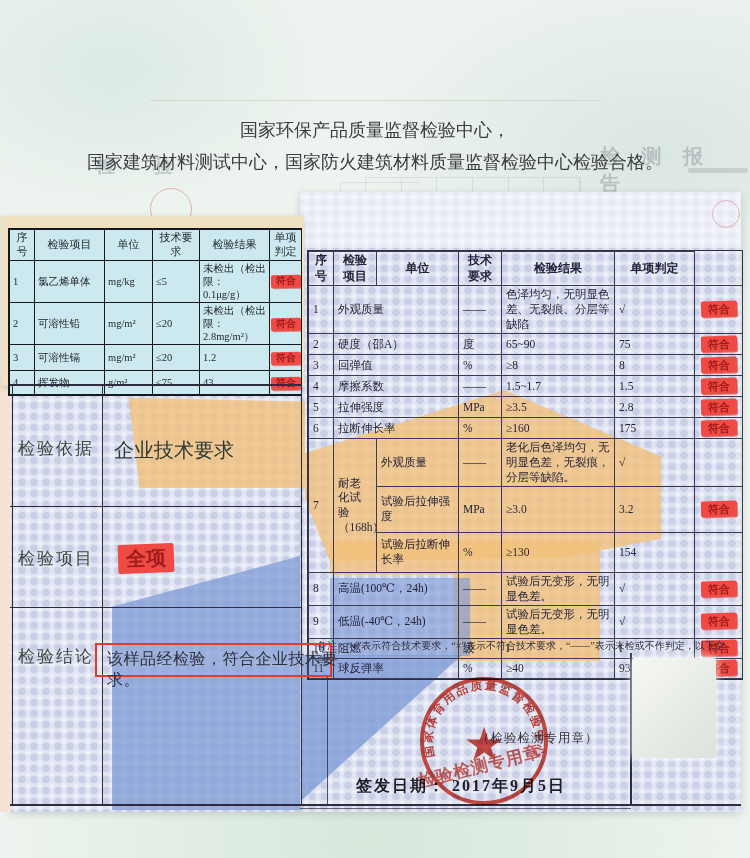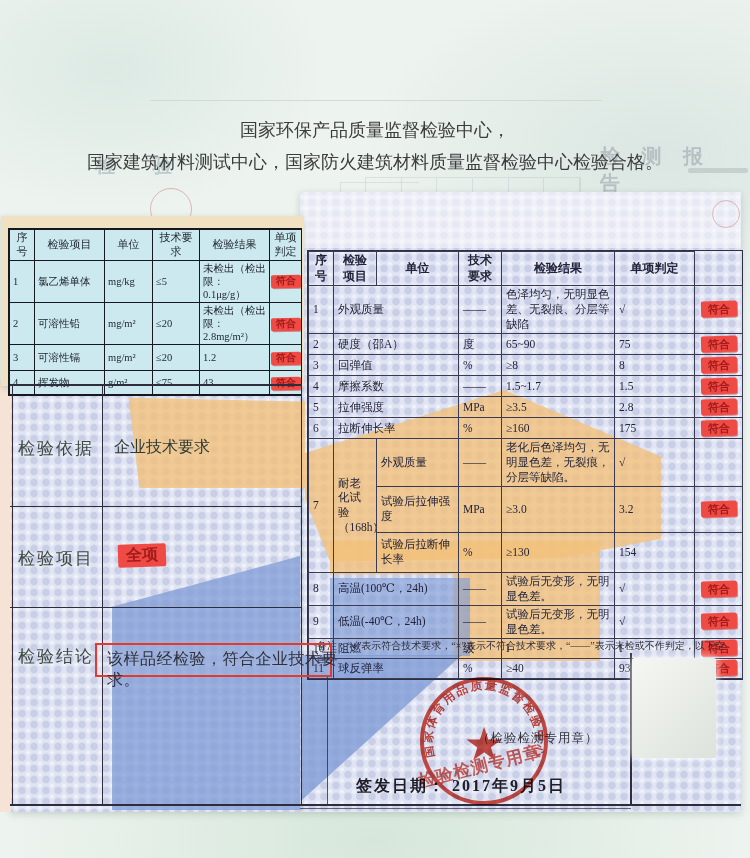--- a/index.html
+++ b/index.html
@@ -61,21 +61,21 @@
   .rt th{font-size:12px;text-align:center;font-weight:bold;}
   .rt{border:1.5px solid #2e2e44;}
   .stamp-pass{display:inline-block;background:#ef4a43;color:#a21c1c;font-weight:bold;
     font-size:11px;padding:1px 7px;border-radius:2px;transform:rotate(-1.5deg);
     box-shadow:1px 1px 0 rgba(205,55,50,.55);white-space:nowrap;}
   .ct .stamp-pass{font-size:10px;padding:0 5px;}
   
   .pline{background:#2d2d3d;}
   .plabel{font-family:"Liberation Serif","DejaVu Serif",serif;font-size:17px;color:#3d4a42;
     letter-spacing:2px;width:92px;text-align:center;}
-  .pvalue{font-family:"Liberation Serif","DejaVu Serif",serif;font-size:16px;color:#2e3a33;}
+  .pvalue{font-family:"Liberation Serif","DejaVu Serif",serif;font-size:20px;color:#2e3a33;}
   .hl-red{display:inline-block;background:#ef4a43;color:#a21c1c;font-weight:bold;
     padding:1px 8px;border-radius:2px;transform:rotate(-2deg);}
   .concl-box{left:95px;top:643px;width:233px;height:30px;border:2.5px solid #e23b2e;
     background:rgba(255,255,255,.06);}
   .concl-text{left:107px;top:649px;width:260px;font-family:"Liberation Serif","DejaVu Serif",serif;
     font-size:16px;color:#30303a;letter-spacing:.5px;}
   .note{left:317px;top:639px;width:424px;font-family:"Liberation Serif","DejaVu Serif",serif;
     font-size:10px;color:#2c2c38;}
   
   .issue{font-family:"Liberation Serif","DejaVu Serif",serif;font-weight:bold;color:#1e1e28;

